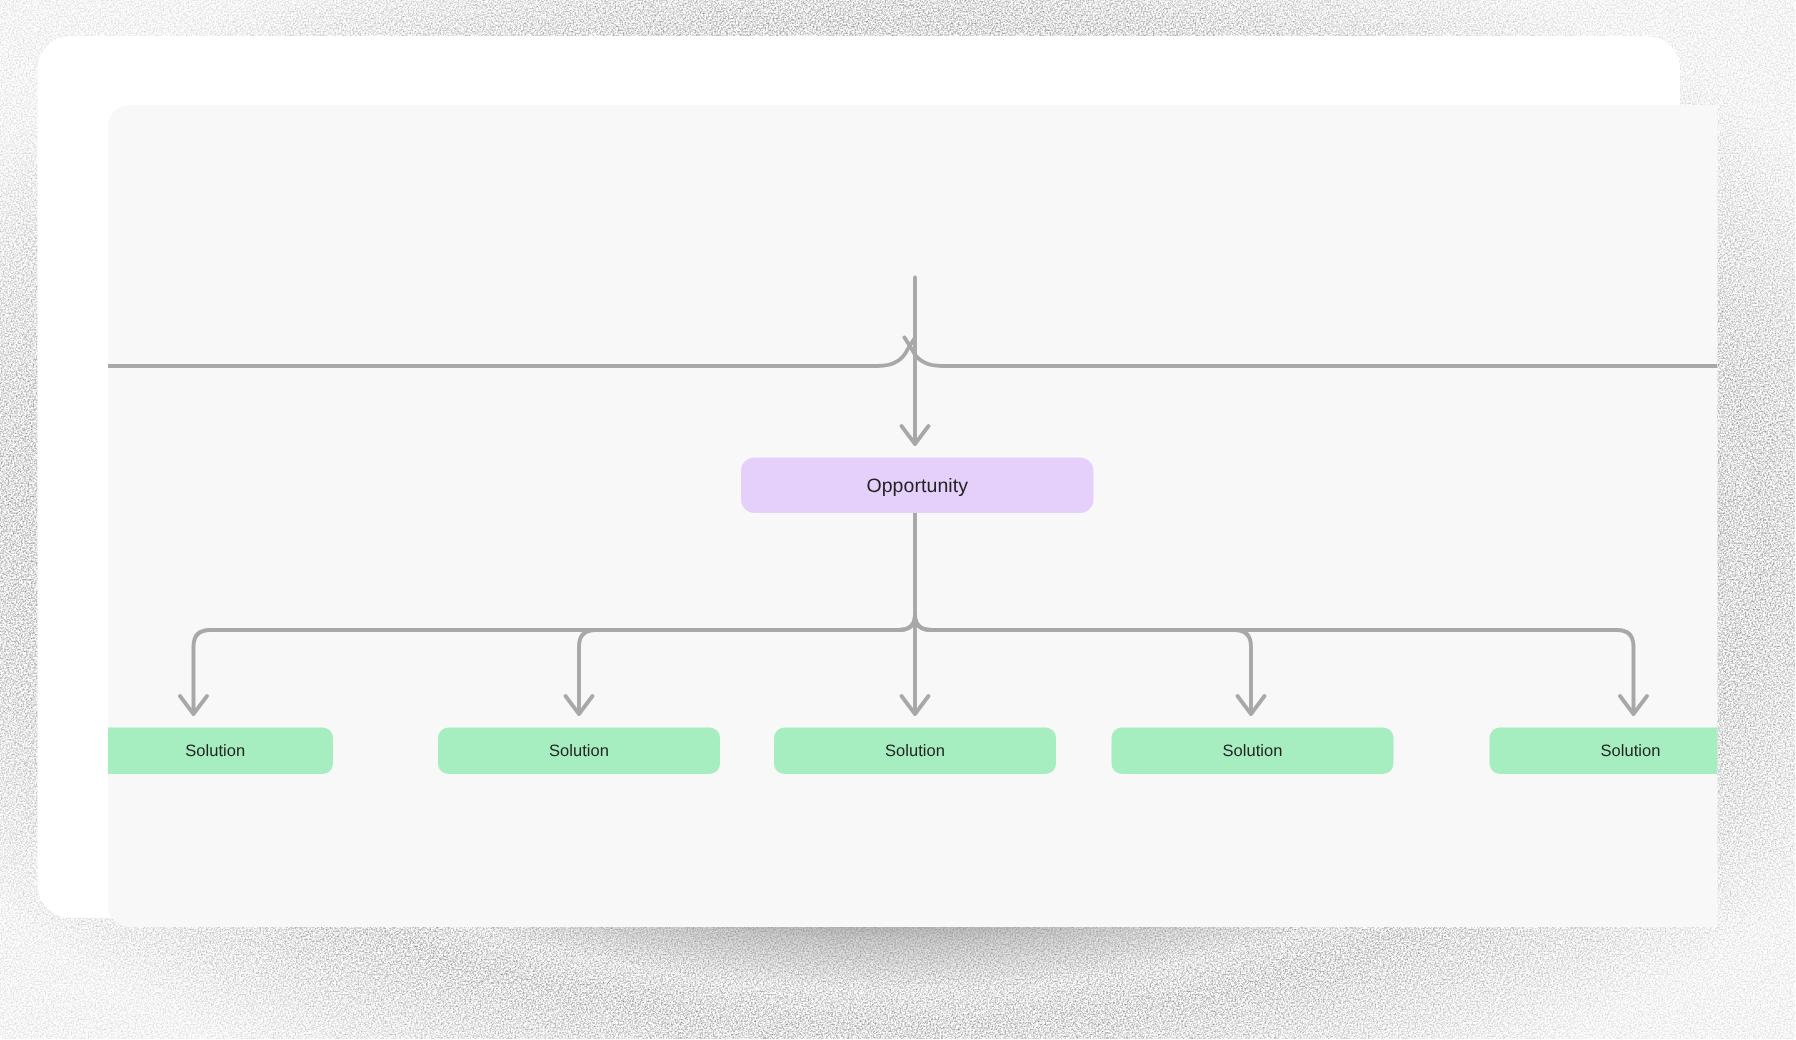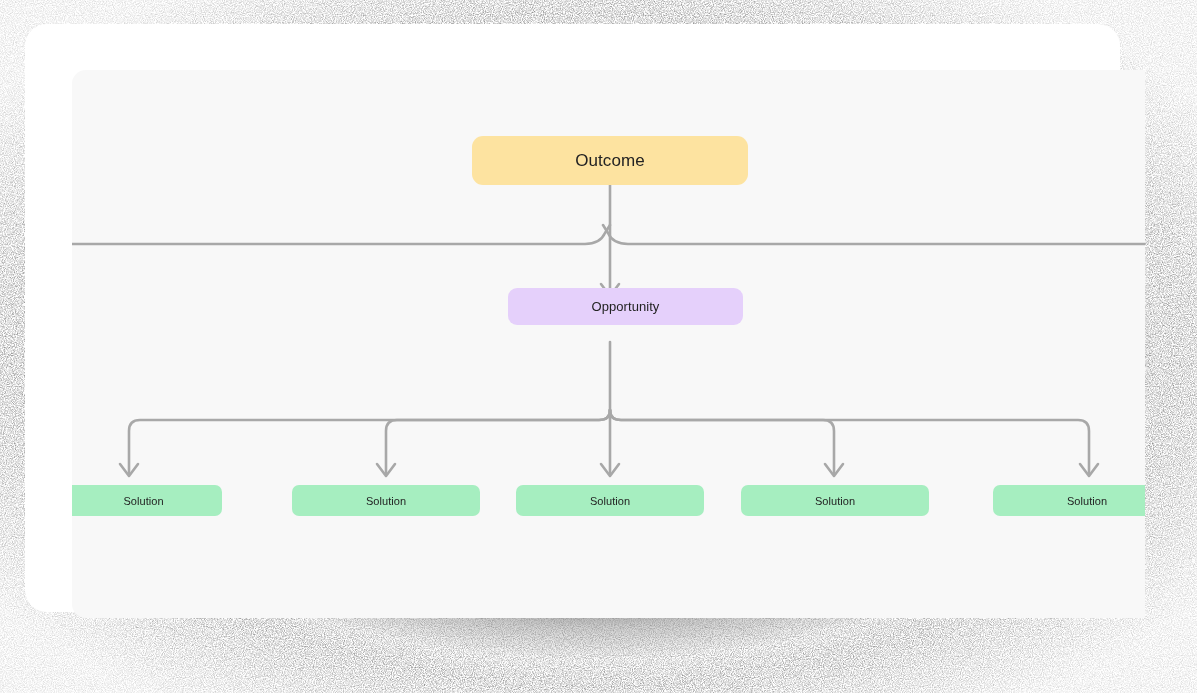--- a/index.html
+++ b/index.html
@@ -162,25 +162,22 @@
           <path d="M 529 394 L 538 406 L 547 394"></path>
 
           <path d="M 538 340 Q 538 350 549 350 L 751 350 Q 762 350 762 361 L 762 404"></path>
           <path d="M 753 394 L 762 406 L 771 394"></path>
 
           <path d="M 538 340 Q 538 350 549 350 L 1006 350 Q 1017 350 1017 361 L 1017 404"></path>
           <path d="M 1008 394 L 1017 406 L 1026 394"></path>
         </g>
       </svg>
 
-      <div class="node node-outcome" style="left:400px; top:66px; width:276px; height:49px;">
-        <span>Outcome</span>
-      </div>
-
-      <div class="node node-opportunity" style="left:422px; top:218px; width:235px; height:37px;margin-left:14px;">
+
+      <div class="node node-opportunity" style="left:422px; top:235px; width:235px; height:37px;">
         <span>Opportunity</span>
       </div>
 
       <div class="node node-solution" style="left:-47px; top:415px; width:197px; height:31px; border-radius:0 7px 7px 0; justify-content:center; padding-left:40px;">
         <span>Solution</span>
       </div>
 
       <div class="node node-solution" style="left:220px; top:415px; width:188px; height:31px;">
         <span>Solution</span>
       </div>

